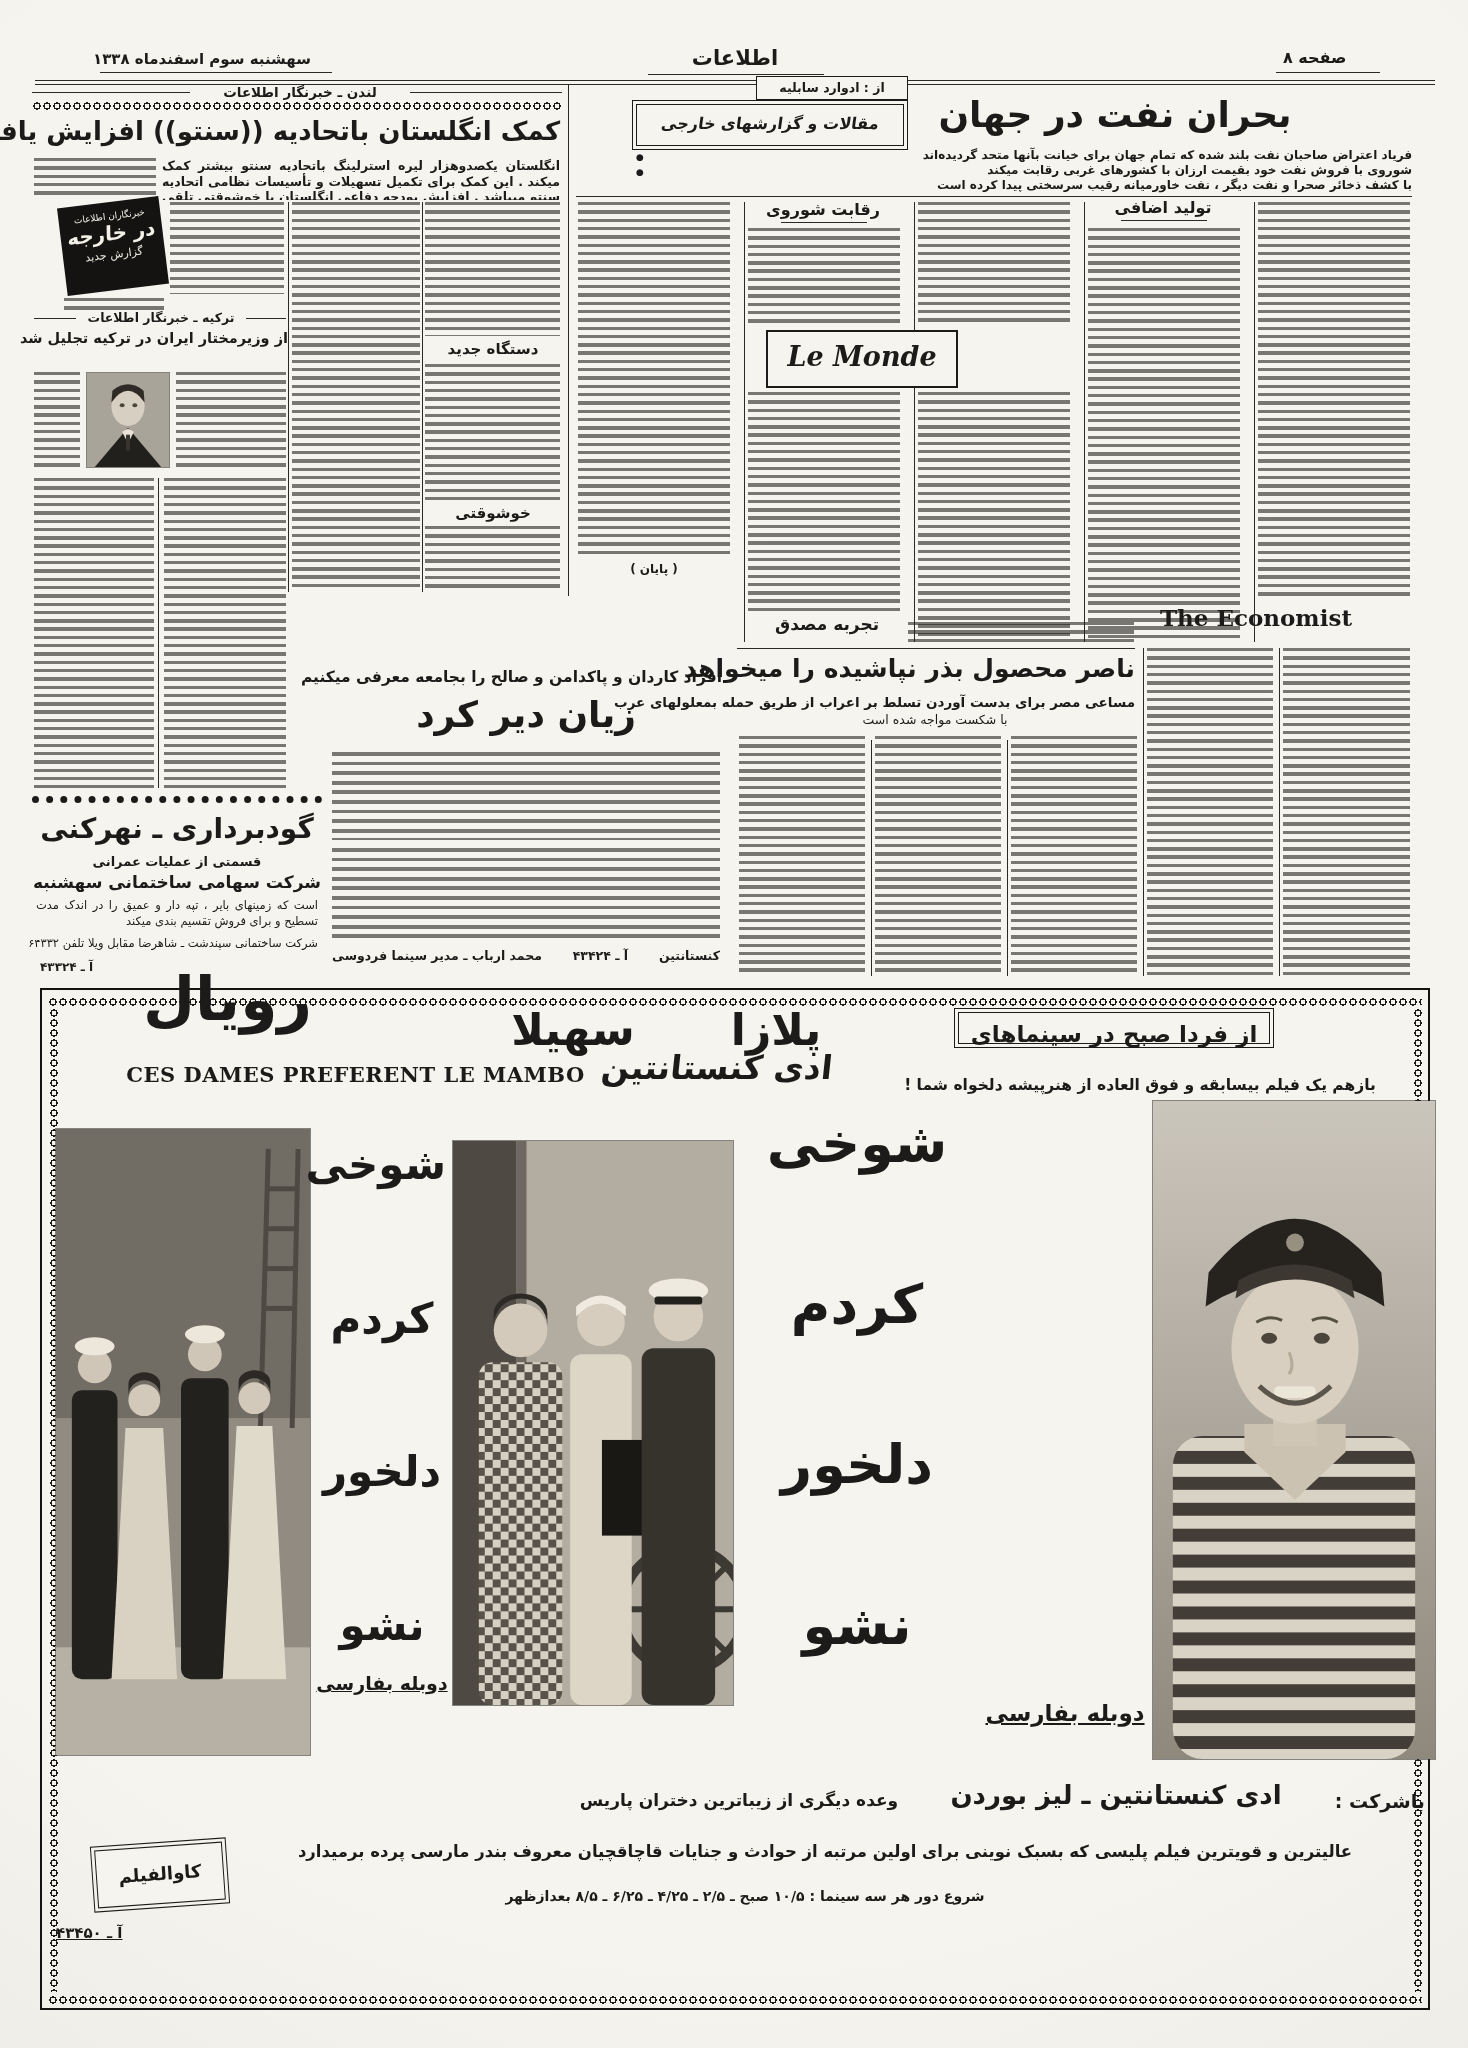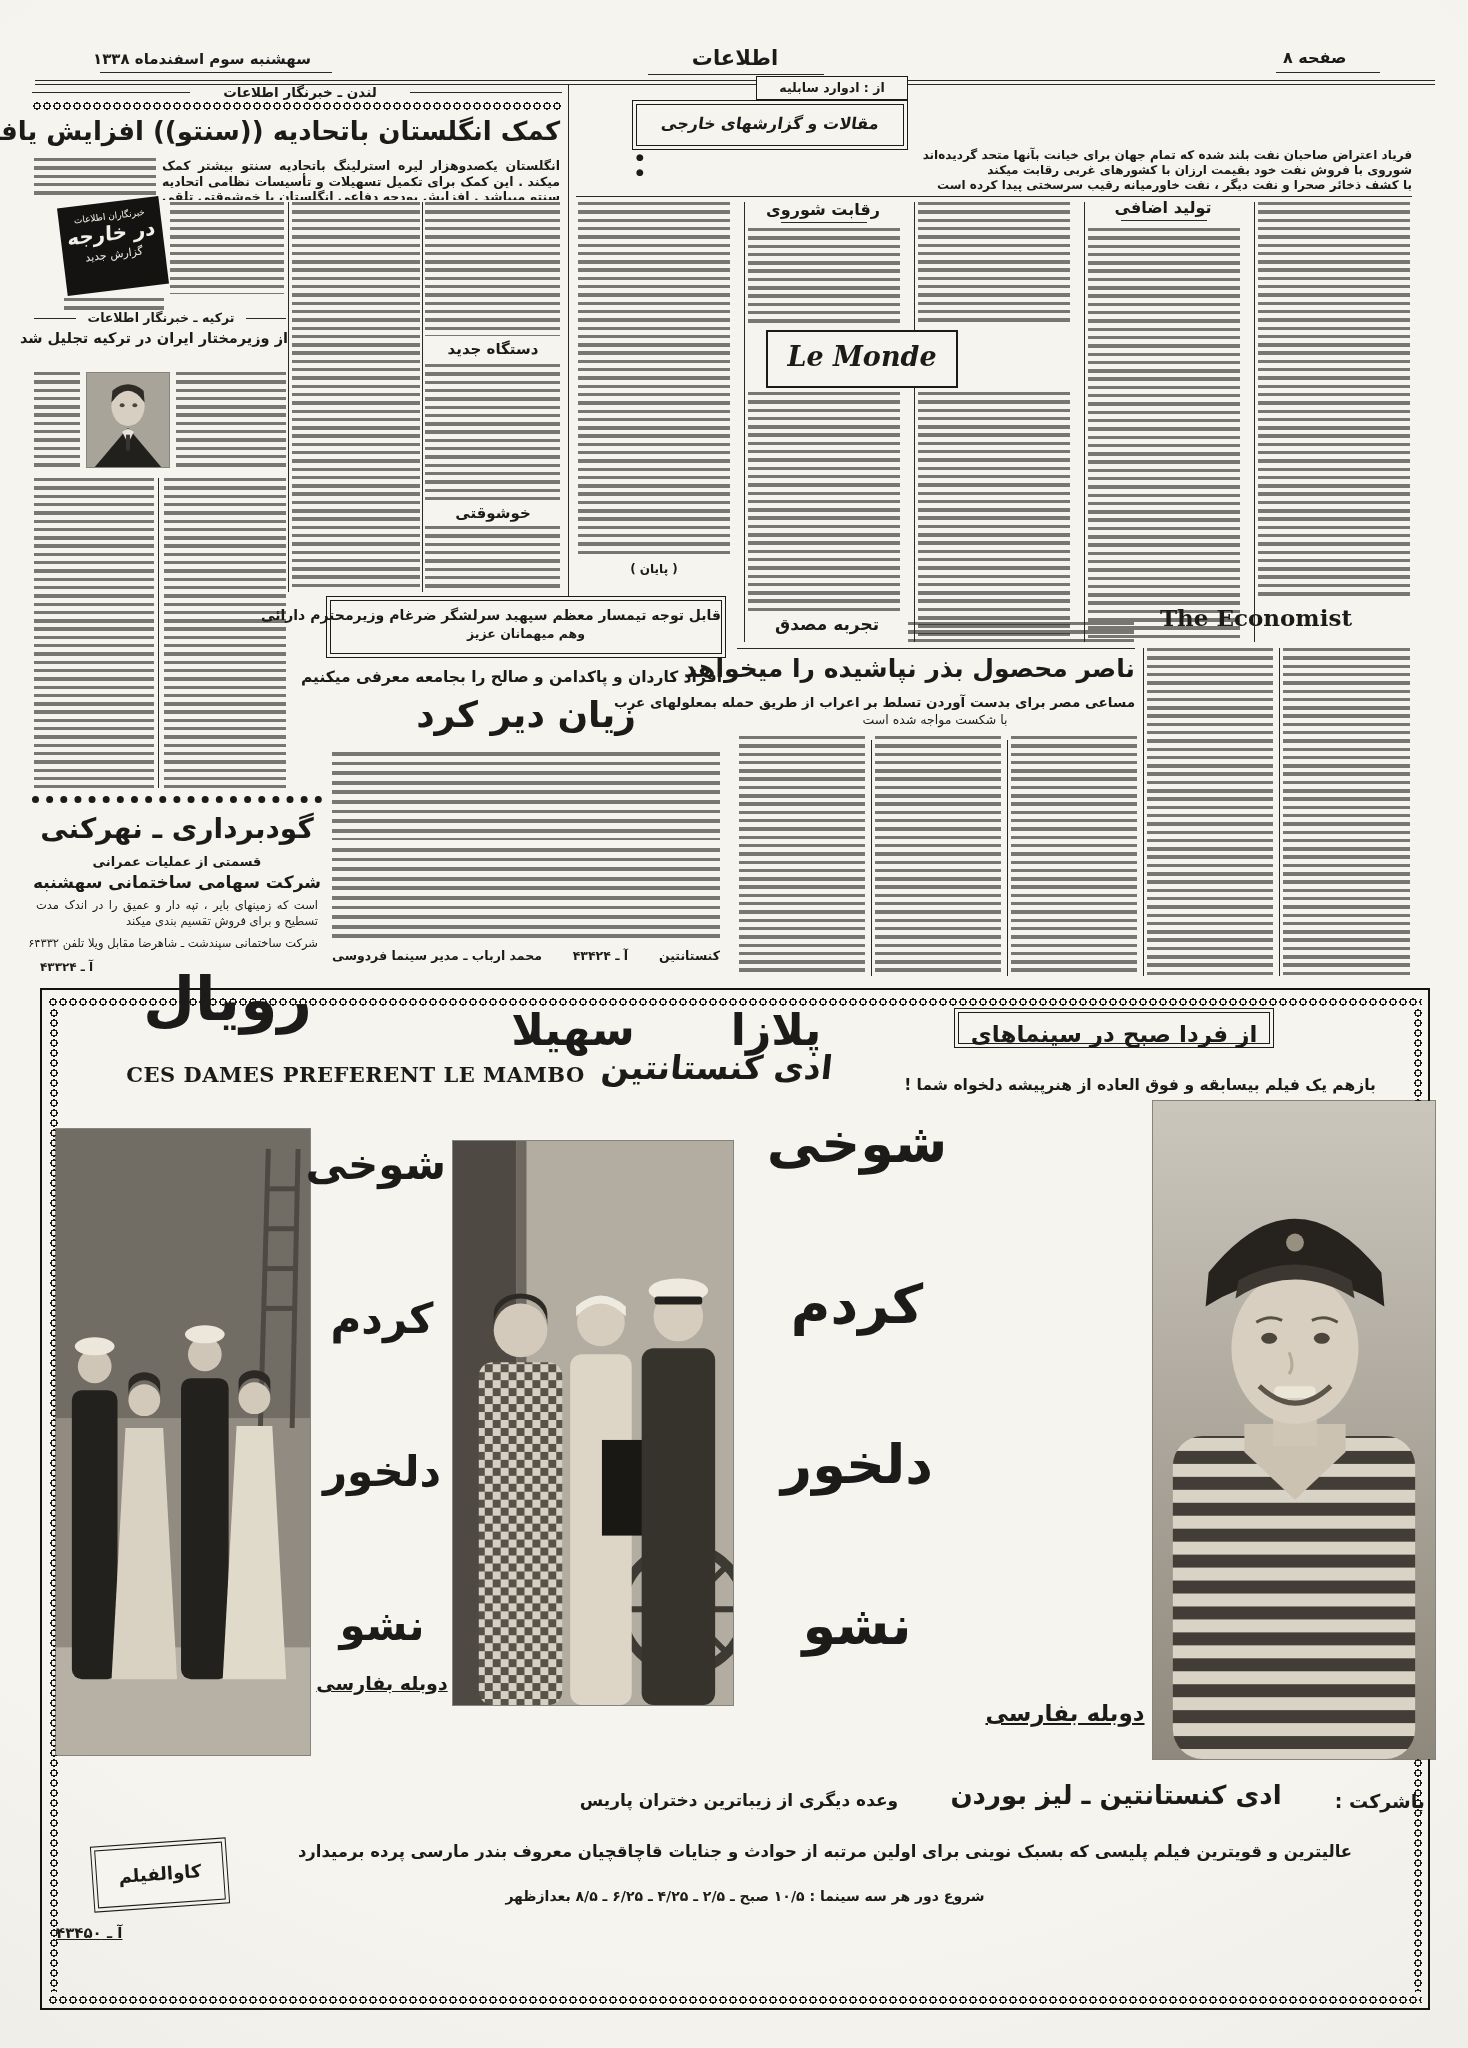--- a/index.html
+++ b/index.html
@@ -101,20 +101,21 @@
   <div class="t j" style="left:36px;top:898px;width:282px;height:34px;font-size:11.5px;line-height:1.35;overflow:hidden">است که زمینهای بایر ، تپه دار و عمیق را در اندک مدت تسطیح و برای فروش تقسیم بندی میکند</div>
   <div class="t c nw" style="left:36px;top:936px;width:282px;font-size:11.5px">شرکت ساختمانی سپندشت ـ شاهرضا مقابل ویلا تلفن ۶۴۳۳۲</div>
   <div class="t b ltr" style="left:40px;top:960px;width:110px;font-size:12px">آ ـ ۴۳۳۲۴</div>
 
   <div class="vr" style="left:568px;top:84px;height:512px"></div>
 
   <div class="box c" style="left:756px;top:76px;width:152px;height:24px;font-size:12.5px;font-weight:bold;line-height:21px">از : ادوارد سابلیه</div>
   <div class="box dbl c" style="left:636px;top:104px;width:268px;height:42px">
     <div class="b" style="font-size:16px;line-height:38px;transform:skewX(-8deg)">مقالات و گزارشهای خارجی</div>
   </div>
+  <div class="t b c nw" style="left:916px;top:94px;width:398px;font-size:36px">بحران نفت در جهان</div>
 
   <div class="t" style="left:634px;top:148px;width:778px">
     <div class="bullet dot">فریاد اعتراض صاحبان نفت بلند شده که تمام جهان برای خیانت بآنها متحد گردیده‌اند</div>
     <div class="bullet dot">شوروی با فروش نفت خود بقیمت ارزان با کشورهای غربی رقابت میکند</div>
     <div class="bullet">با کشف ذخائر صحرا و نفت دیگر ، نفت خاورمیانه رقیب سرسختی پیدا کرده است</div>
   </div>
   <div class="hr" style="left:576px;top:196px;width:836px"></div>
 
   <div class="vr" style="left:744px;top:202px;height:440px"></div>
   <div class="vr" style="left:914px;top:202px;height:440px"></div>
@@ -152,24 +153,20 @@
   <div class="vr" style="left:871px;top:740px;height:236px"></div>
   <div class="vr" style="left:1007px;top:740px;height:236px"></div>
   <div class="vr" style="left:1143px;top:648px;height:328px"></div>
   <div class="vr" style="left:1279px;top:648px;height:328px"></div>
   <div class="sim" style="left:739px;top:736px;width:126px;height:240px"></div>
   <div class="sim" style="left:875px;top:736px;width:126px;height:240px"></div>
   <div class="sim" style="left:1011px;top:736px;width:126px;height:240px"></div>
   <div class="sim" style="left:1147px;top:648px;width:126px;height:328px"></div>
   <div class="sim" style="left:1283px;top:648px;width:127px;height:328px"></div>
 
-  <div class="box dbl c" style="left:330px;top:600px;width:392px;height:54px;padding-top:6px">
-    <div class="b nw" style="font-size:14px">قابل توجه تیمسار معظم سپهبد سرلشگر ضرغام وزیرمحترم دارائی</div>
-    <div class="b" style="font-size:12.5px;margin-top:3px">وهم میهمانان عزیز</div>
-  </div>
   <div class="t b c nw" style="left:330px;top:668px;width:392px;font-size:15.5px">افراد کاردان و پاکدامن و صالح را بجامعه معرفی میکنیم</div>
   <div class="t b c nw" style="left:330px;top:694px;width:392px;font-size:36px">زیان دیر کرد</div>
   <div class="sim p9" style="left:332px;top:752px;width:388px;height:88px"></div>
   <div class="sim p9" style="left:332px;top:848px;width:388px;height:94px"></div>
   <div class="t b" style="left:332px;top:948px;width:388px;font-size:12.5px;display:flex;justify-content:space-between">
     <span>کنستانتین</span>
     <span class="ltr">آ ـ ۴۳۴۲۴</span>
     <span>محمد ارباب ـ مدیر سینما فردوسی</span>
   </div>
 

